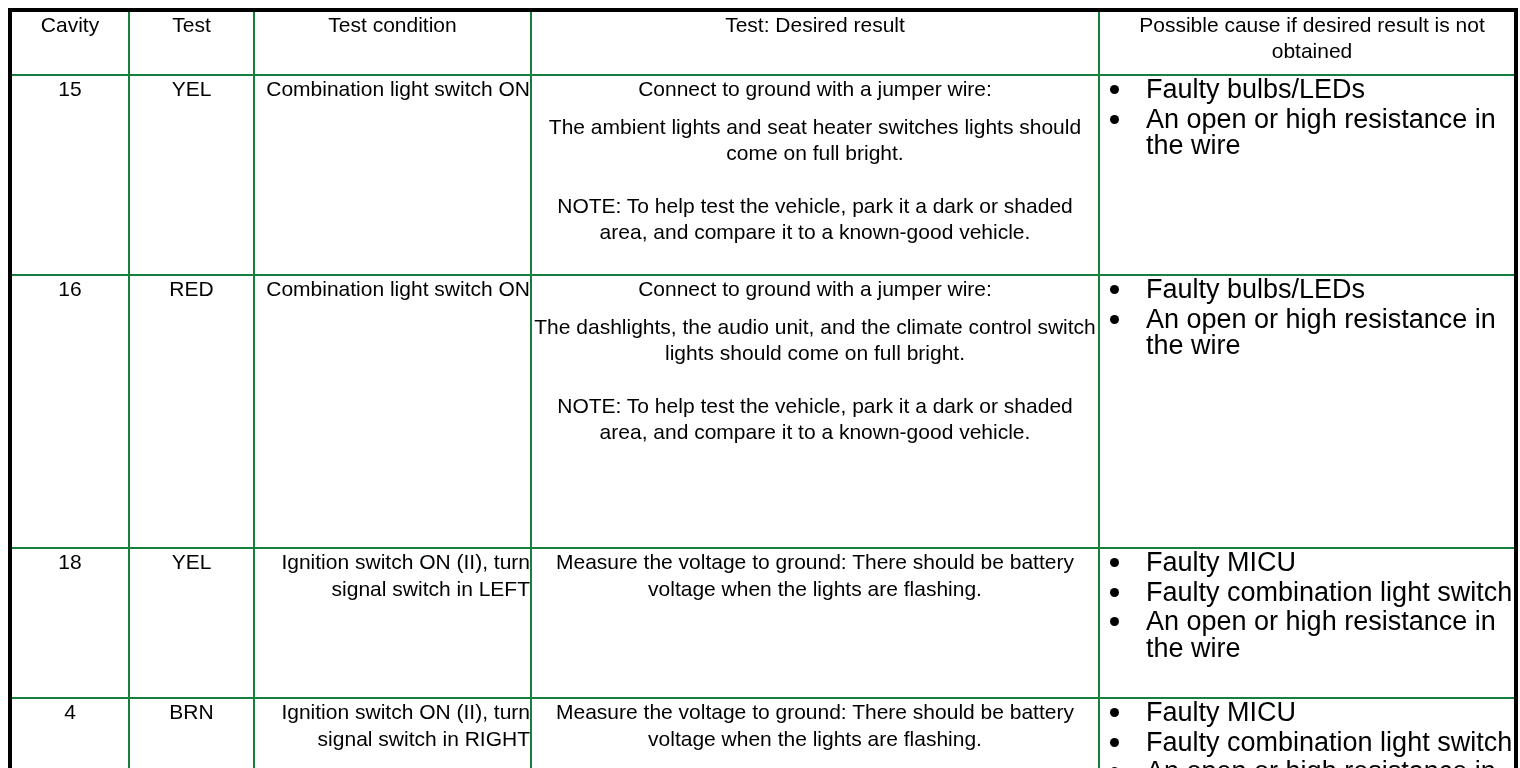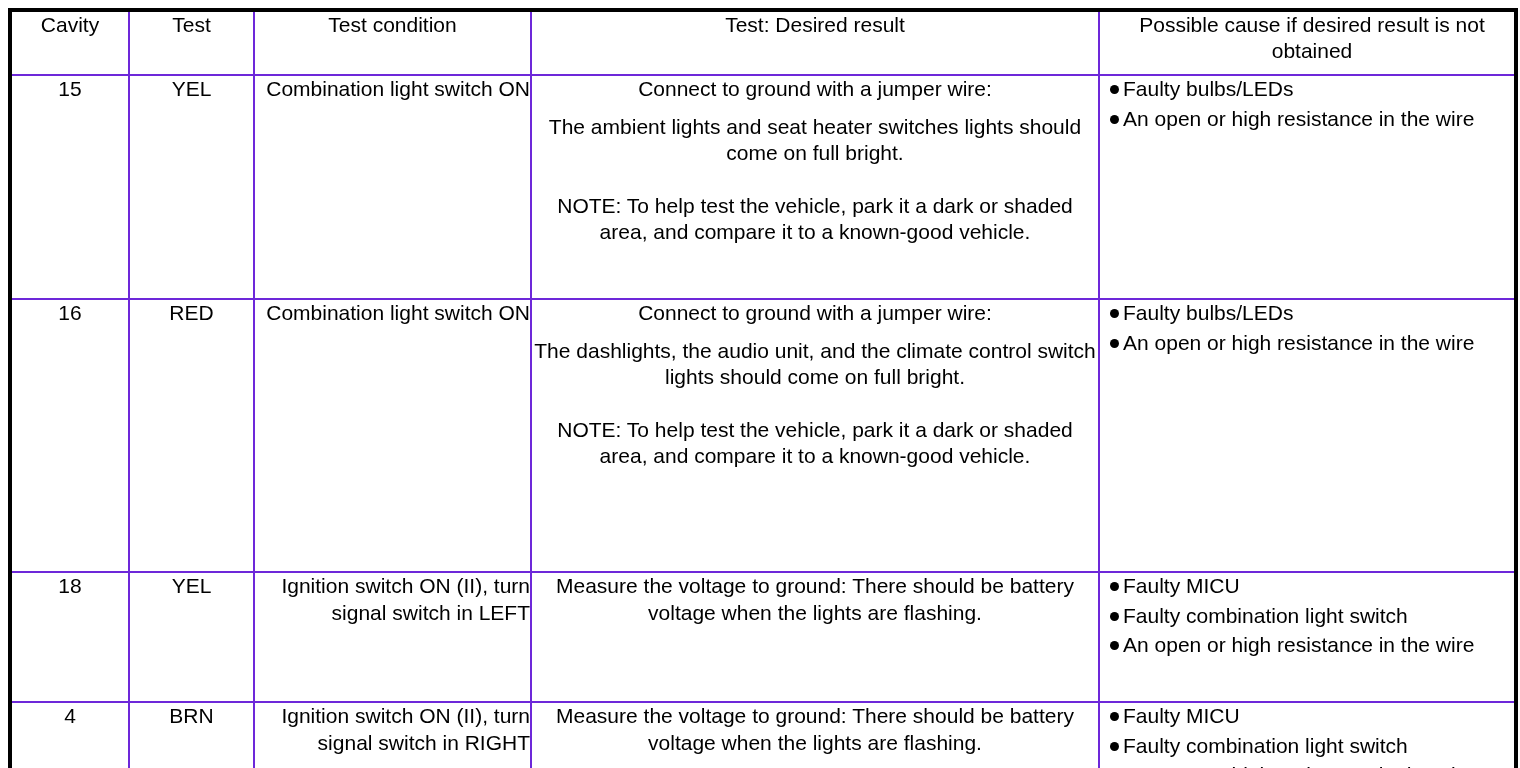--- a/index.html
+++ b/index.html
@@ -22,21 +22,21 @@
     padding: 8px 6px 8px 8px;
   }
   table.diag {
     border-collapse: collapse;
     table-layout: fixed;
     width: 1506px;
     height: 752px;
     border: 4px solid #000000;
   }
   table.diag td, table.diag th {
-    border: 2px solid #6d28d9;
+    border: 2px solid #15803d;
     vertical-align: top;
     padding: 0;
     font-weight: normal;
   }
   
   col.c-cavity { width: 119px; }
   col.c-wire   { width: 125px; }
   col.c-cond   { width: 277px; }
   col.c-test   { width: 568px; }
   col.c-cause  { width: 417px; }
@@ -78,39 +78,39 @@
   .para + .para { margin-top: 11px; }
   .gap { height: 26px; }
 
   ul.causes {
     list-style: none;
     margin: 0;
     padding: 0;
   }
   ul.causes li {
     position: relative;
-    padding-left: 23px;
+    padding-left: 46px;
     margin: 0 0 3px 0;
-    font-size: 21px;
+    font-size: 27px;
     line-height: 26.5px;
   }
   ul.causes li .bullet {
     position: absolute;
     left: 10px;
     top: 9px;
     width: 9px;
     height: 9px;
     background: #000000;
     border-radius: 50%;
   }
 
   
-  tr.row-0 { height: 224px; }
+  tr.row-0 { height: 200px; }
   tr.row-1 { height: 273px; }
-  tr.row-2 { height: 130px; }
+  tr.row-2 { height: 150px; }
   tr.row-3 { height: 134px; }
 </style>
 </head>
 <body>
 
 <div class="sheet">
   <table class="diag">
     <colgroup>
       <col class="c-cavity">
         <col class="c-wire">

